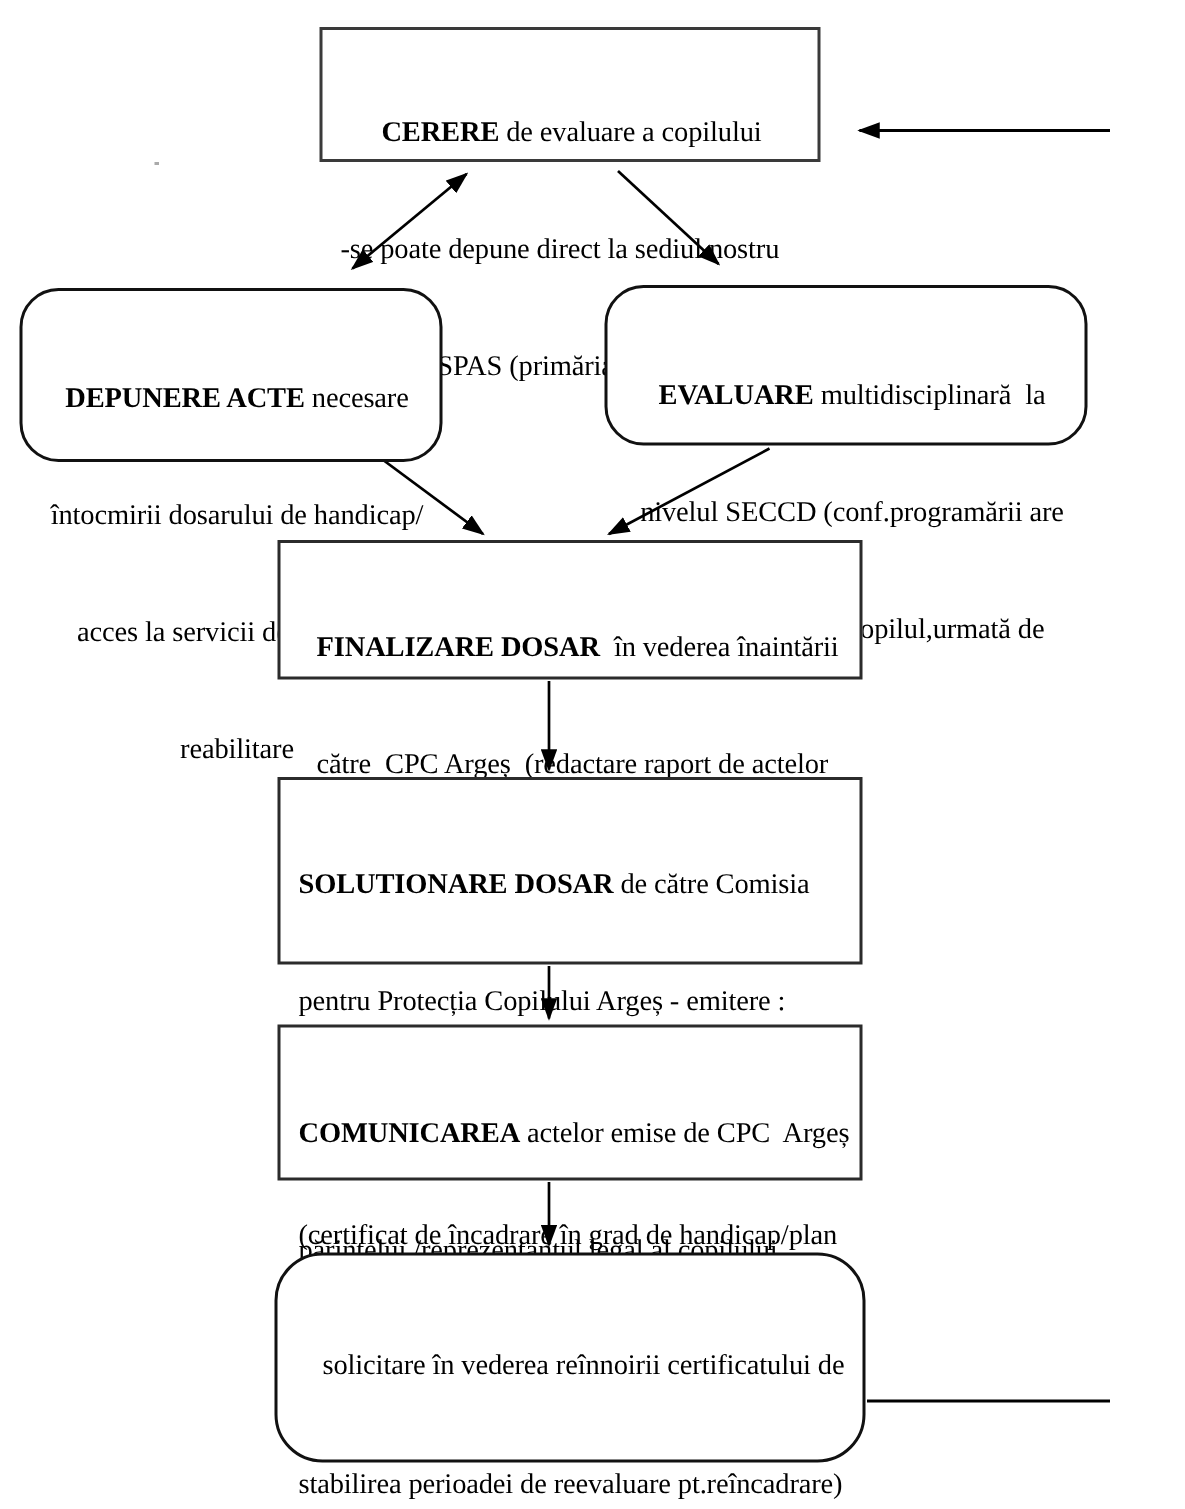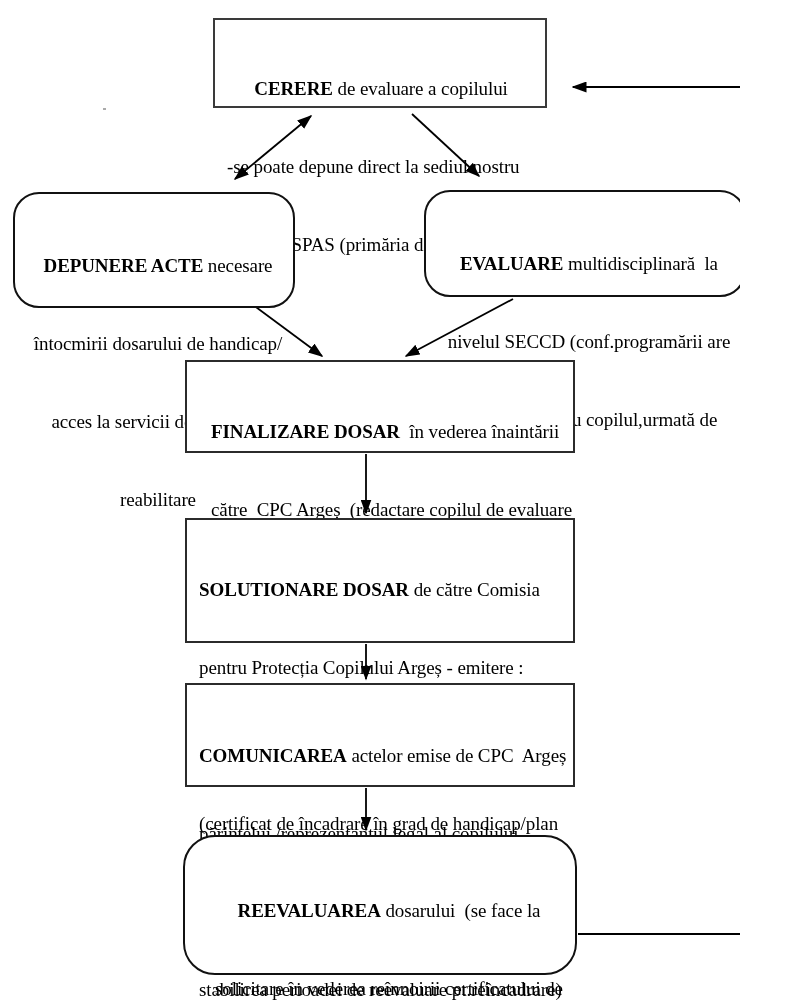--- a/index.html
+++ b/index.html
@@ -20,21 +20,21 @@
     line-height:26px;
     letter-spacing:-0.1px;
     white-space:pre-wrap;
   }
   .node .ln{white-space:pre;}
   .b{font-weight:bold;}
   .rounded{border-radius:26px;border-color:#111;text-align:center;}
   #node-cerere{left:213px;top:18px;width:334px;height:90px;padding:4px 10px 0 12px;border-color:#3a3a3a;}
   #node-cerere .center{text-align:center;}
   #node-depunere{left:13px;top:192px;width:282px;height:116px;padding:7px 8px 0 16px;}
-  #node-evaluare{left:424px;top:190px;width:322px;height:107px;padding:7px 8px 0 16px;}
+  #node-evaluare{left:403px;top:190px;width:322px;height:107px;padding:7px 8px 0 16px;}
   #node-finalizare{left:185px;top:360px;width:390px;height:93px;padding:5px 6px 0 24px;}
   #node-solutionare{left:185px;top:518px;width:390px;height:125px;padding:5px 6px 0 12px;}
   #node-comunicarea{left:185px;top:683px;width:390px;height:104px;padding:6px 6px 0 12px;}
   #node-reevaluarea{left:183px;top:835px;width:394px;height:140px;padding:9px 8px 0 26px;border-radius:32px;}
   #arrow-layer{position:absolute;left:0;top:0;width:790px;height:1006px;}
   #stray-mark{position:absolute;left:103px;top:108px;width:3px;height:2px;background:#aaa;}
 </style>
 </head>
 <body>
 
@@ -73,41 +73,40 @@
   </div>
 
   <div class="node rounded" id="node-evaluare">
     <div class="ln"><span class="b">EVALUARE</span><span> multidisciplinară  la</span></div>
     <div class="ln">nivelul SECCD (conf.programării are</div>
     <div class="ln">loc întâlnirea cu copilul,urmată de</div>
   </div>
 
   <div class="node" id="node-finalizare">
     <div class="ln"><span class="b">FINALIZARE DOSAR</span><span>  în vederea înaintării</span></div>
-    <div class="ln">către  CPC Argeș  (redactare copilul de evaluare</div>
+    <div class="ln">către  CPC Argeș  (redactare raport de actelor</div>
     <div class="ln">complexă și plan de abilitare-reabilitare)</div>
   </div>
 
   <div class="node" id="node-solutionare">
     <div class="ln"><span class="b">SOLUTIONARE DOSAR</span><span> de către Comisia</span></div>
     <div class="ln">pentru Protecția Copilului Argeș - emitere :</div>
     <div class="ln">hotarâre de încadrare și eliberarea anexelor</div>
     <div class="ln">(certificat de încadrare în grad de handicap/plan</div>
     <div class="ln">de abilitare-reabilitare)</div>
   </div>
 
   <div class="node" id="node-comunicarea">
     <div class="ln"><span class="b">COMUNICAREA</span><span> actelor emise de CPC  Argeș</span></div>
     <div class="ln">părintelui /reprezentantul legal al copilului</div>
     <div class="ln">(consilierea familiei pt.obținerea prestațiilor;</div>
     <div class="ln">stabilirea perioadei de reevaluare pt.reîncadrare)</div>
   </div>
 
   <div class="node rounded" id="node-reevaluarea">
-    <div class="ln"><span class="b">REEVALUAREA</span><span> dosarului  (se face la</span></div>
     <div class="ln">solicitare în vederea reînnoirii certificatului de</div>
     
     
     
   </div>
 
   <div id="stray-mark"></div>
 
 </div>
 

